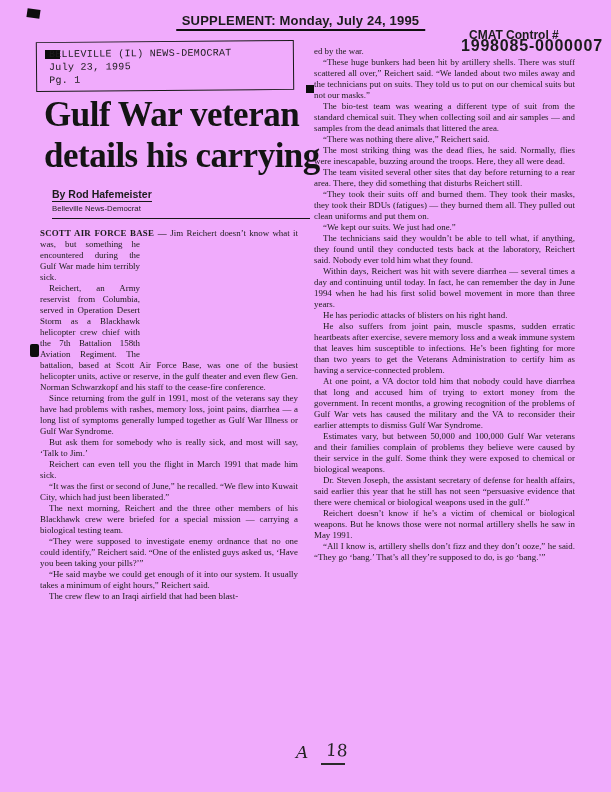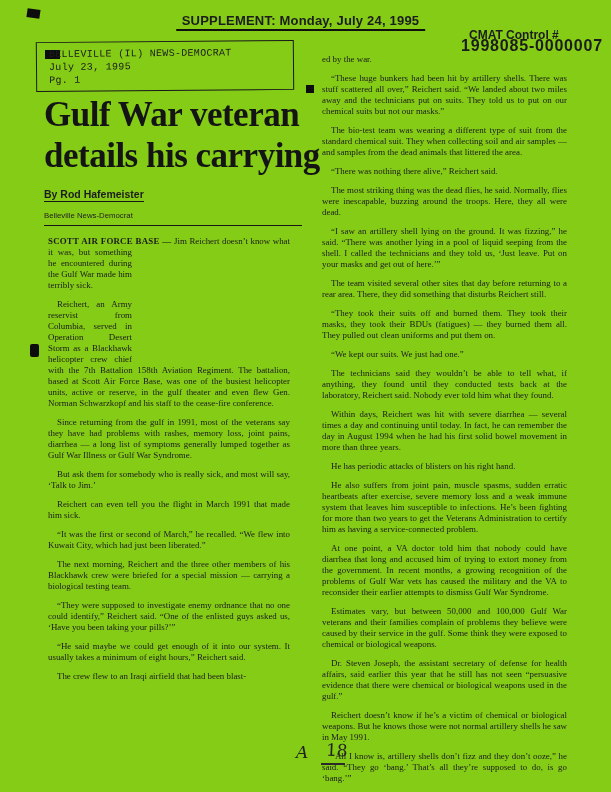--- a/index.html
+++ b/index.html
@@ -4,21 +4,21 @@
 <style>
   * { box-sizing: border-box; margin: 0; padding: 0; }
   html, body { width: 611px; height: 792px; }
   body {
     background: #ffffff;
     font-family: "Liberation Serif", serif;
     color: #1c1c1c;
     position: relative;
     overflow: hidden;
   }
-  .page { position: absolute; inset: 0; background: #84cc16; padding-left: 32px; }
+  .page { position: absolute; inset: 0; background: #f0abfc; padding-left: 32px; }
 
   .artifact { position: absolute; background: #0d0d0d; }
   .a1 { left: 27px; top: 9px;  width: 13px; height: 9px;  transform: rotate(8deg); }
   .a2 { left: 45px; top: 50px; width: 15px; height: 9px; }
   .a3 { left: 30px; top: 344px; width: 9px; height: 13px; border-radius: 2px; }
   .a4 { left: 306px; top: 85px; width: 8px; height: 8px; }
 
   .supplement {
     position: absolute; top: 13px; left: 50%; transform: translateX(-52%);
     font-family: "Liberation Sans", sans-serif; font-weight: bold;
@@ -45,40 +45,40 @@
   }
 
   .headline {
     position: absolute; left: 44px; top: 94px;
     font-family: "Liberation Serif", serif; font-weight: bold;
     font-size: 35px; line-height: 41px; letter-spacing: -0.5px; color: #141414;
   }
   .hl { display: block; }
 
   .byline-block {
-    position: absolute; left: 44px; top: 184px; width: 258px;
+    position: absolute; left: 52px; top: 184px; width: 258px;
     border-bottom: 1.5px solid #161616; padding-bottom: 5px;
   }
   .byline {
     display: inline-block;
     font-family: "Liberation Sans", sans-serif; font-weight: bold; font-size: 10.5px;
     border-bottom: 1px solid #161616; padding-bottom: 1px;
   }
   .credit {
     font-family: "Liberation Sans", sans-serif; font-size: 7.8px;
-    margin-top: 9px; color: #232323;
+    margin-top: 2px; color: #232323;
   }
 
   .col {
     position: absolute; font-size: 8.9px; line-height: 11px;
     text-align: justify; color: #1b1b1b;
   }
   .col-left  { left: 40px;  top: 228px; width: 258px; }
   .col-right { left: 314px; top: 46px;  width: 261px; }
-  .para { margin: 8px; text-indent: 9px; }
+  .para { margin: 0; text-indent: 9px; }
   .para.lead { text-indent: 0; }
   .col-right .para:first-child { text-indent: 0; }
   .dateline { font-weight: bold; letter-spacing: 0.2px; }
   .photo-gap { float: right; width: 152px; height: 112px; margin: 2px 0 3px 6px; }
 
   .mark-a {
     position: absolute; left: 296px; top: 742px;
     font-family: "DejaVu Serif", serif; font-style: italic; font-size: 17px; color: #222;
   }
   .mark-b {
@@ -121,40 +121,39 @@
     <div class="credit">Belleville News-Democrat</div>
   </div>
 
   <div class="col col-left">
     <p class="para lead"><span class="dateline">SCOTT AIR FORCE BASE — </span><span>Jim Reichert doesn’t know what it </span><span class="photo-gap"></span><span>was, but something he encountered during the Gulf War made him terribly sick.</span></p>
     <div>
         <p class="para">Reichert, an Army reservist from Columbia, served in Operation Desert Storm as a Blackhawk helicopter crew chief with the 7th Battalion 158th Aviation Regiment. The battalion, based at Scott Air Force Base, was one of the busiest helicopter units, active or reserve, in the gulf theater and even flew Gen. Norman Schwarzkopf and his staff to the cease-fire conference.</p>
         <p class="para">Since returning from the gulf in 1991, most of the veterans say they have had problems with rashes, memory loss, joint pains, diarrhea — a long list of symptoms generally lumped together as Gulf War Illness or Gulf War Syndrome.</p>
         <p class="para">But ask them for somebody who is really sick, and most will say, ‘Talk to Jim.’</p>
         <p class="para">Reichert can even tell you the flight in March 1991 that made him sick.</p>
-        <p class="para">“It was the first or second of March,” he recalled. “We flew into Kuwait City, which had just been liberated.”</p>
+        <p class="para">“It was the first or second of June,” he recalled. “We flew into Kuwait City, which had just been liberated.”</p>
         <p class="para">The next morning, Reichert and the three other members of his Blackhawk crew were briefed for a special mission — carrying a biological testing team.</p>
         <p class="para">“They were supposed to investigate enemy ordnance that no one could identify,” Reichert said. “One of the enlisted guys asked us, ‘Have you been taking your pills?’”</p>
         <p class="para">“He said maybe we could get enough of it into our system. It usually takes a minimum of eight hours,” Reichert said.</p>
         <p class="para">The crew flew to an Iraqi airfield that had been blast-</p>
       </div>
   </div>
 
   <div class="col col-right">
       <p class="para">ed by the war.</p>
       <p class="para">“These huge bunkers had been hit by artillery shells. There was stuff scattered all over,” Reichert said. “We landed about two miles away and the technicians put on suits. They told us to put on our chemical suits but not our masks.”</p>
       <p class="para">The bio-test team was wearing a different type of suit from the standard chemical suit. They when collecting soil and air samples — and samples from the dead animals that littered the area.</p>
       <p class="para">“There was nothing there alive,” Reichert said.</p>
       <p class="para">The most striking thing was the dead flies, he said. Normally, flies were inescapable, buzzing around the troops. Here, they all were dead.</p>
-      <p class="para">“I saw an artillery shell lying on the ground. It was fizzing,” he said. “There was another lying in a pool of liquid seeping from the shell. I called the technicians and they told us, ‘Just leave. Put on your masks and get out of here.’”</p>
       <p class="para">The team visited several other sites that day before returning to a rear area. There, they did something that disturbs Reichert still.</p>
       <p class="para">“They took their suits off and burned them. They took their masks, they took their BDUs (fatigues) — they burned them all. They pulled out clean uniforms and put them on.</p>
       <p class="para">“We kept our suits. We just had one.”</p>
       <p class="para">The technicians said they wouldn’t be able to tell what, if anything, they found until they conducted tests back at the laboratory, Reichert said. Nobody ever told him what they found.</p>
-      <p class="para">Within days, Reichert was hit with severe diarrhea — several times a day and continuing until today. In fact, he can remember the day in August 1994 when he had his first solid bowel movement in more than three years.</p>
+      <p class="para">Within days, Reichert was hit with severe diarrhea — several times a day and continuing until today. In fact, he can remember the day in June 1994 when he had his first solid bowel movement in more than three years.</p>
       <p class="para">He has periodic attacks of blisters on his right hand.</p>
       <p class="para">He also suffers from joint pain, muscle spasms, sudden erratic heartbeats after exercise, severe memory loss and a weak immune system that leaves him susceptible to infections. He’s been fighting for more than two years to get the Veterans Administration to certify him as having a service-connected problem.</p>
       <p class="para">At one point, a VA doctor told him that nobody could have diarrhea that long and accused him of trying to extort money from the government. In recent months, a growing recognition of the problems of Gulf War vets has caused the military and the VA to reconsider their earlier attempts to dismiss Gulf War Syndrome.</p>
       <p class="para">Estimates vary, but between 50,000 and 100,000 Gulf War veterans and their families complain of problems they believe were caused by their service in the gulf. Some think they were exposed to chemical or biological weapons.</p>
       <p class="para">Dr. Steven Joseph, the assistant secretary of defense for health affairs, said earlier this year that he still has not seen “persuasive evidence that there were chemical or biological weapons used in the gulf.”</p>
       <p class="para">Reichert doesn’t know if he’s a victim of chemical or biological weapons. But he knows those were not normal artillery shells he saw in May 1991.</p>
       <p class="para">“All I know is, artillery shells don’t fizz and they don’t ooze,” he said. “They go ‘bang.’ That’s all they’re supposed to do, is go ‘bang.’”</p>
     </div>
 
   <div class="mark-a">A</div>

